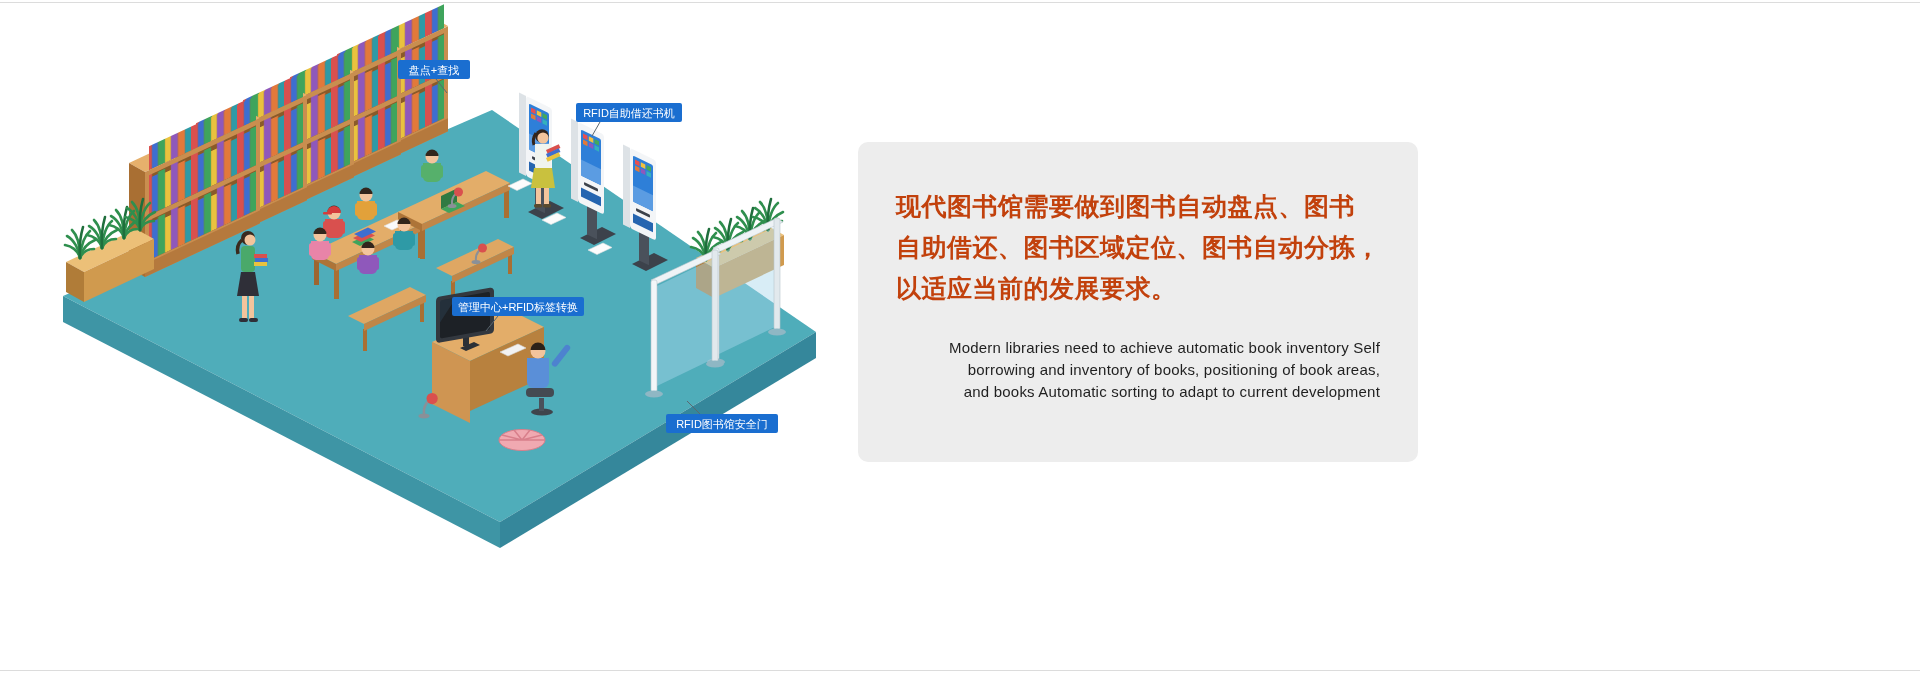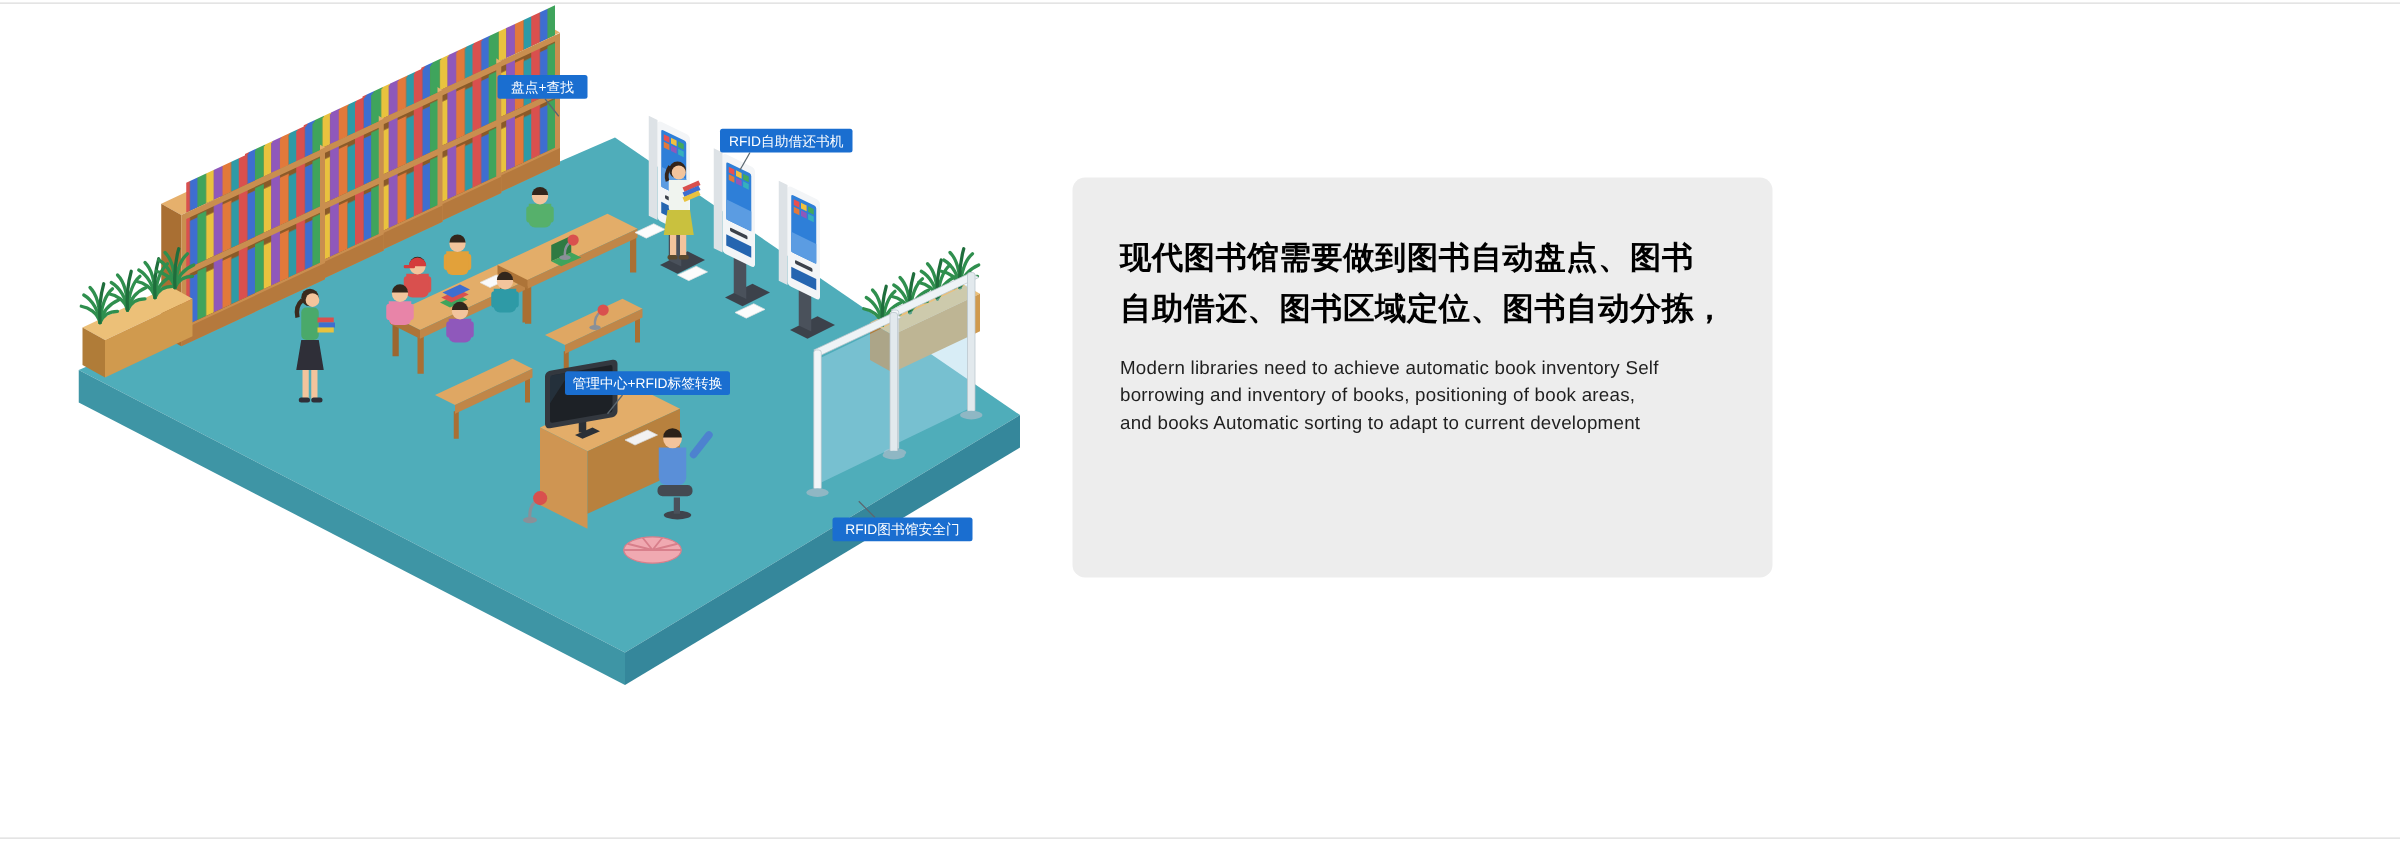--- a/index.html
+++ b/index.html
@@ -13,24 +13,24 @@
   .divider.bottom { top:670px; }
 
   #scene { position:absolute; left:0; top:0; width:860px; height:600px; }
 
   .info-card {
     position:absolute; left:858px; top:142px; width:560px; height:320px;
     background:#ededed; border-radius:10px; box-sizing:border-box;
     padding:44px 38px;
   }
   .h-line {
-    font-size:25px; font-weight:bold; color:#000000;
+    font-size:25px; font-weight:bold; color:#c2410c;
     line-height:41px; letter-spacing:0.5px; white-space:nowrap;
   }
-  .body-block { margin-top:16px; }
+  .body-block { margin-top:28px;text-align:right; }
   .b-line {
     font-size:15px; color:#1f1f1f; line-height:22px;
     letter-spacing:0.2px; white-space:nowrap;
   }
 
   svg text.label-text { font-size:11px; fill:#ffffff; }
   svg .leaf  { fill:none; stroke:#2f8f4e; stroke-width:2.6; stroke-linecap:round; }
   svg .leaf2 { fill:none; stroke:#1f6e3c; stroke-width:2.6; stroke-linecap:round; }
 </style>
 </head>
@@ -311,20 +311,21 @@
       <rect width="112" height="19" rx="2" fill="#1a6ed0"></rect>
       <text x="56" y="13.5" text-anchor="middle" class="label-text">RFID图书馆安全门</text>
     </g>
   </g>
 </svg>
 
 <div class="info-card">
   <div>
     <div class="h-line">现代图书馆需要做到图书自动盘点、图书</div>
     <div class="h-line">自助借还、图书区域定位、图书自动分拣，</div>
+    <div class="h-line">以适应当前的发展要求。</div>
   </div>
   <div class="body-block">
     <div class="b-line">Modern libraries need to achieve automatic book inventory  Self</div>
     <div class="b-line">borrowing and inventory of books, positioning of book areas,</div>
     <div class="b-line">and books Automatic sorting to adapt to current development</div>
   </div>
 </div>
 
 <div class="divider bottom"></div>
 

